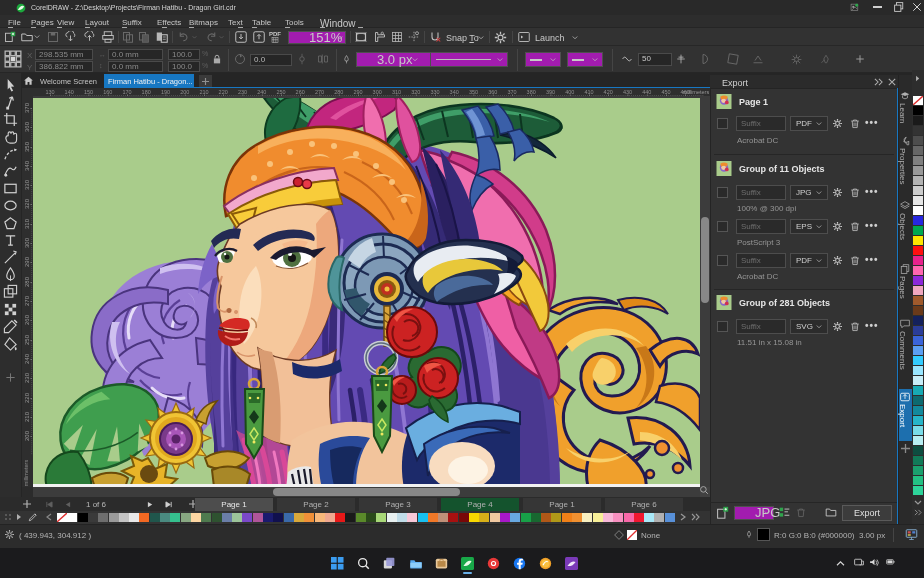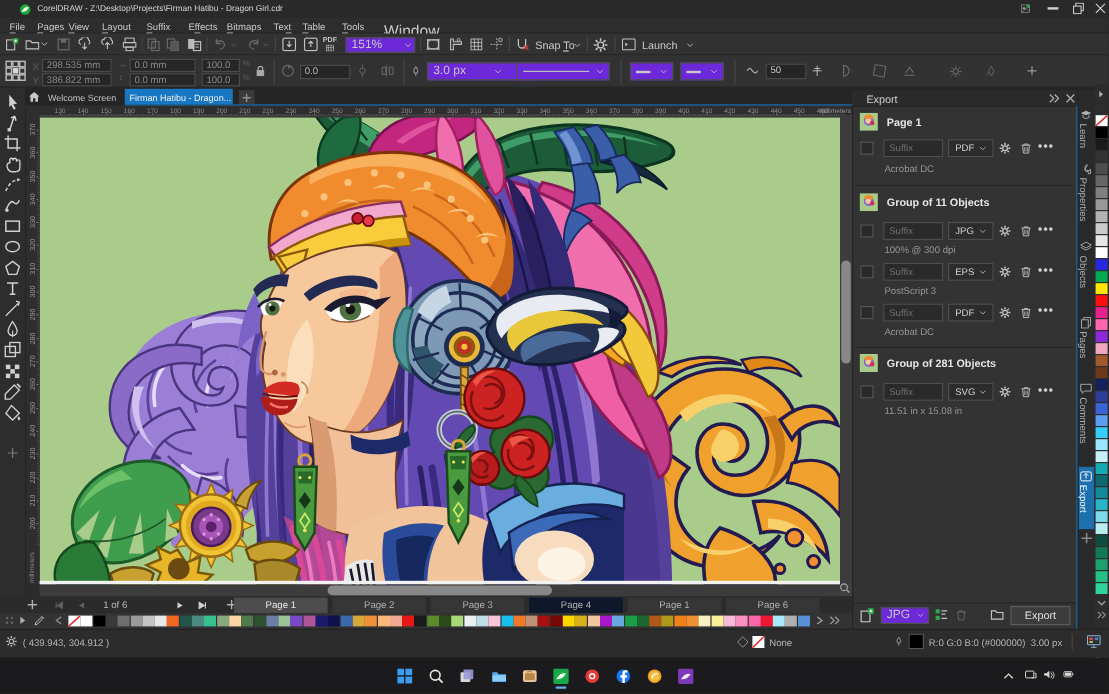--- a/index.html
+++ b/index.html
@@ -3,21 +3,21 @@
 *{margin:0;padding:0;box-sizing:border-box}
 body{font-family:"Liberation Sans",sans-serif;background:#000;width:924px;height:578px;overflow:hidden}
 #app{position:relative;width:924px;height:578px;background:#2d2d2d;overflow:hidden}
 .abs{position:absolute}
 .titlebar{left:0;top:0;width:924px;height:15px;background:#292929;color:#d8d8d8;font-size:9px}
 .menubar{left:0;top:15px;width:924px;height:13px;background:#2d2d2d;border-bottom:1px solid #252525}
 .toolbar{left:0;top:28px;width:924px;height:18px;background:#323232;border-bottom:1px solid #272727}
 .propbar{left:0;top:46px;width:924px;height:27px;background:#323232;border-bottom:1px solid #262626}
 .docbar{left:0;top:73px;width:924px;height:15px;background:#252525}
 .field{position:absolute;background:#262626;border:1px solid #4a4a4a;color:#8a8a8a;font-size:8px;line-height:10px;padding-left:3px}
-.combo{position:absolute;background:#6d28d9;border:1px solid #4f4f4f;color:#c8c8c8;font-size:10px;line-height:11px;padding-left:4px}
+.combo{position:absolute;background:#a21caf;border:1px solid #4f4f4f;color:#c8c8c8;font-size:13px;line-height:11px;padding-left:20px}
 .sep{position:absolute;width:1px;background:#454545}
 .export{left:710px;top:75px;width:188px;height:449px;background:#333333;border-left:1px solid #242424}
 .exhead{position:absolute;left:0;top:0;width:188px;height:14px;background:#2b2b2b;border-bottom:1px solid #242424}
 .exrow-label{position:absolute;color:#969696;font-size:8px}
 .exgroup{position:absolute;color:#e6e6e6;font-size:9px;font-weight:bold}
 .suffix{position:absolute;width:50px;height:15px;background:#2a2a2a;border:1px solid #4d4d4d;color:#6f6f6f;font-size:8px;line-height:13px;padding-left:4px}
 .excombo{position:absolute;width:38px;height:15px;background:#2c2c2c;border:1px solid #4d4d4d;color:#d0d0d0;font-size:8px;line-height:13px;padding-left:5px}
 .chk{position:absolute;width:11px;height:11px;background:#2a2a2a;border:1px solid #555}
 .exsep{position:absolute;left:714px;width:180px;height:1px;background:#262626}
 .tabstrip{left:898px;top:75px;width:14px;height:449px;background:#2a2a2a;border-left:1px solid #232323}
@@ -72,21 +72,21 @@
     <span class="abs" style="left:157px;top:18px;color:#c8c8c8;font-size:8px">Effects</span>
     <div class="abs" style="left:162px;top:27px;width:5px;height:1px;background:#a8a8a8"></div>
     <span class="abs" style="left:189px;top:18px;color:#c8c8c8;font-size:8px">Bitmaps</span>
     <div class="abs" style="left:189px;top:27px;width:5px;height:1px;background:#a8a8a8"></div>
     <span class="abs" style="left:228px;top:18px;color:#c8c8c8;font-size:8px">Text</span>
     <div class="abs" style="left:238px;top:27px;width:5px;height:1px;background:#a8a8a8"></div>
     <span class="abs" style="left:252px;top:18px;color:#c8c8c8;font-size:8px">Table</span>
     <div class="abs" style="left:252px;top:27px;width:5px;height:1px;background:#a8a8a8"></div>
     <span class="abs" style="left:285px;top:18px;color:#c8c8c8;font-size:8px">Tools</span>
     <div class="abs" style="left:285px;top:27px;width:5px;height:1px;background:#a8a8a8"></div>
-    <span class="abs" style="left:320px;top:18px;color:#c8c8c8;font-size:13px">Window</span>
+    <span class="abs" style="left:320px;top:18px;color:#c8c8c8;font-size:10px">Window</span>
     <div class="abs" style="left:320px;top:27px;width:5px;height:1px;background:#a8a8a8"></div>
     <span class="abs" style="left:358px;top:28px;color:#c8c8c8;font-size:8px">Help</span>
     <div class="abs" style="left:358px;top:27px;width:5px;height:1px;background:#a8a8a8"></div>
     <div class="abs toolbar"></div>
     <svg class="abs" style="left:4px;top:31px" width="12" height="12" viewBox="0 0 16 16">
       <rect x="2" y="3" width="9" height="11" fill="none" stroke="#c2c2c2" stroke-width="1.2"></rect>
       <rect x="9" y="1" width="6" height="6" fill="#2fa44c"></rect>
       <path d="M12 2.5v3M10.5 4h3" stroke="#fff" stroke-width="1.2"></path>
     </svg>
     <svg class="abs" style="left:21px;top:31px" width="12" height="12" viewBox="0 0 16 16">
@@ -1604,21 +1604,21 @@
     </svg>
     <svg class="abs" style="left:165px;top:501px" width="8" height="7" viewBox="0 0 9 8">
       <path d="M1 1 L6 4 l-5 3z M7 1 v6" fill="#d0d0d0" stroke="#d0d0d0" stroke-width="1"></path>
     </svg>
     <svg class="abs" style="left:189px;top:500px" width="8" height="8" viewBox="0 0 8 8">
       <path d="M4 0 v8 M0 4 h8" stroke="#b0b0b0" stroke-width="1.2"></path>
     </svg>
     <div class="ptab" style="left:195px;width:78px;background:#4d4d4d;color:#e8e8e8">Page 1</div>
     <div class="ptab" style="left:277px;width:78px;background:#363636;color:#b0b0b0">Page 2</div>
     <div class="ptab" style="left:359px;width:78px;background:#363636;color:#b0b0b0">Page 3</div>
-    <div class="ptab" style="left:441px;width:78px;background:#0f172a;color:#b0b0b0">Page 4</div>
+    <div class="ptab" style="left:441px;width:78px;background:#14532d;color:#b0b0b0">Page 4</div>
     <div class="ptab" style="left:523px;width:78px;background:#363636;color:#b0b0b0">Page 1</div>
     <div class="ptab" style="left:605px;width:78px;background:#363636;color:#b0b0b0">Page 6</div>
     <div class="abs palstrip"></div>
     <svg class="abs" style="left:4px;top:513px" width="8" height="8" viewBox="0 0 8 8">
       <g fill="#666">
         <circle cx="2" cy="2" r="1"></circle>
         <circle cx="6" cy="2" r="1"></circle>
         <circle cx="2" cy="6" r="1"></circle>
         <circle cx="6" cy="6" r="1"></circle>
       </g>

